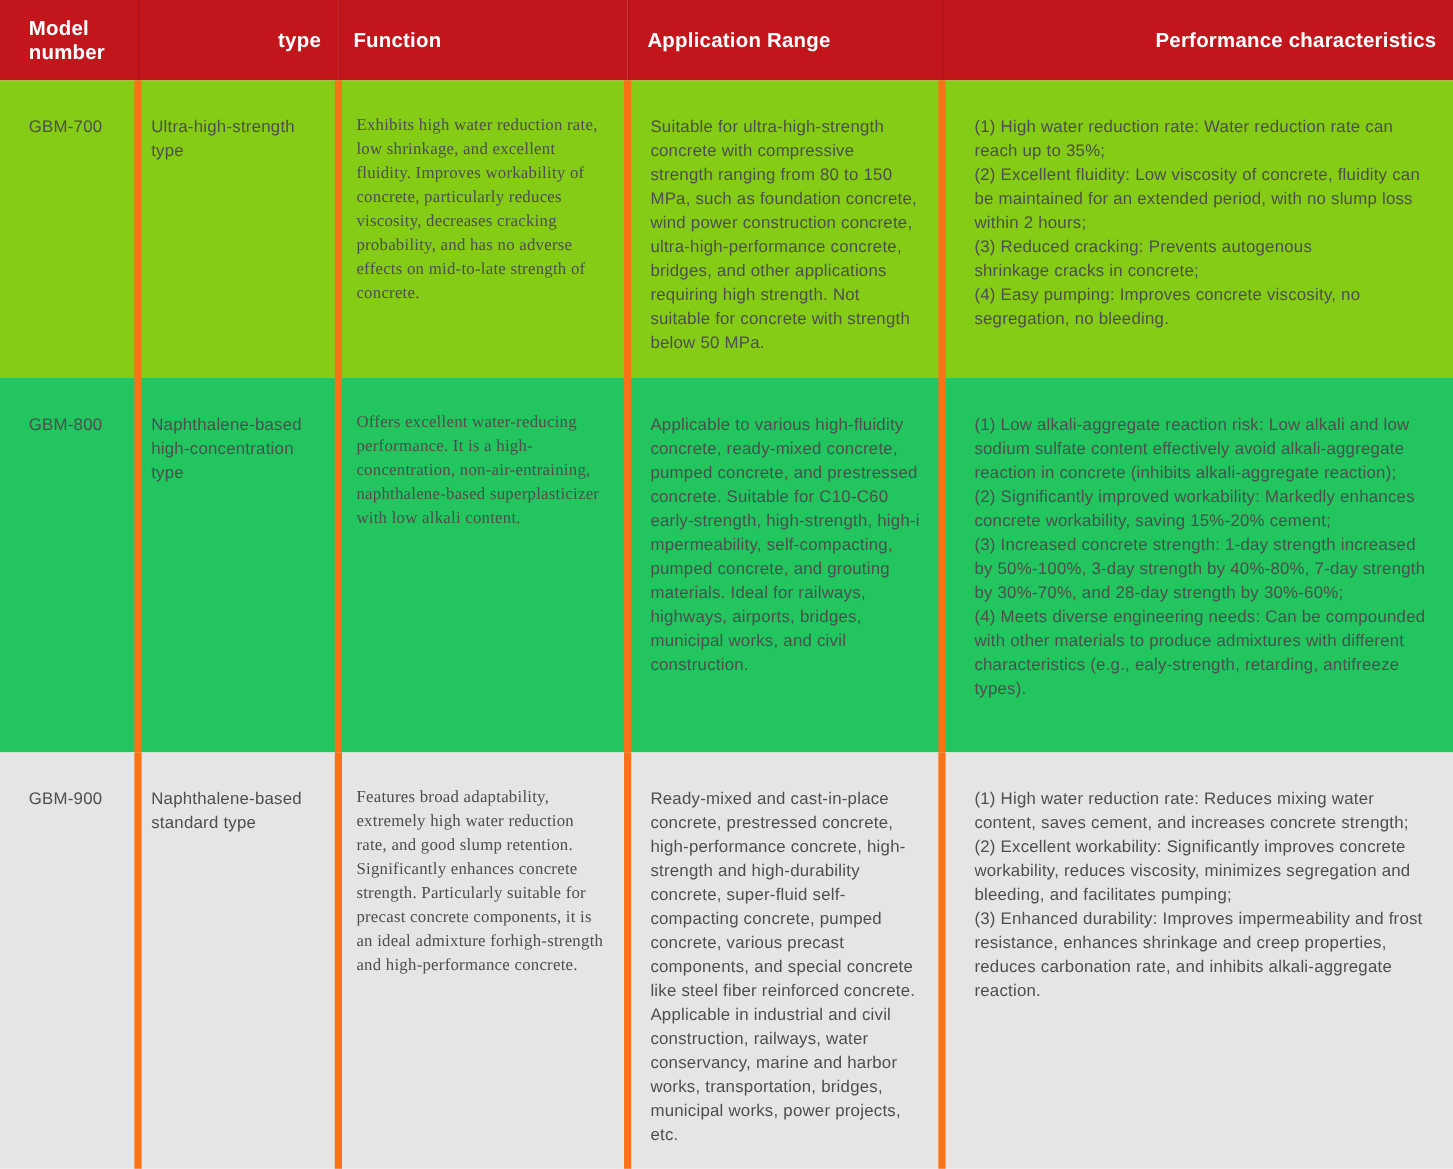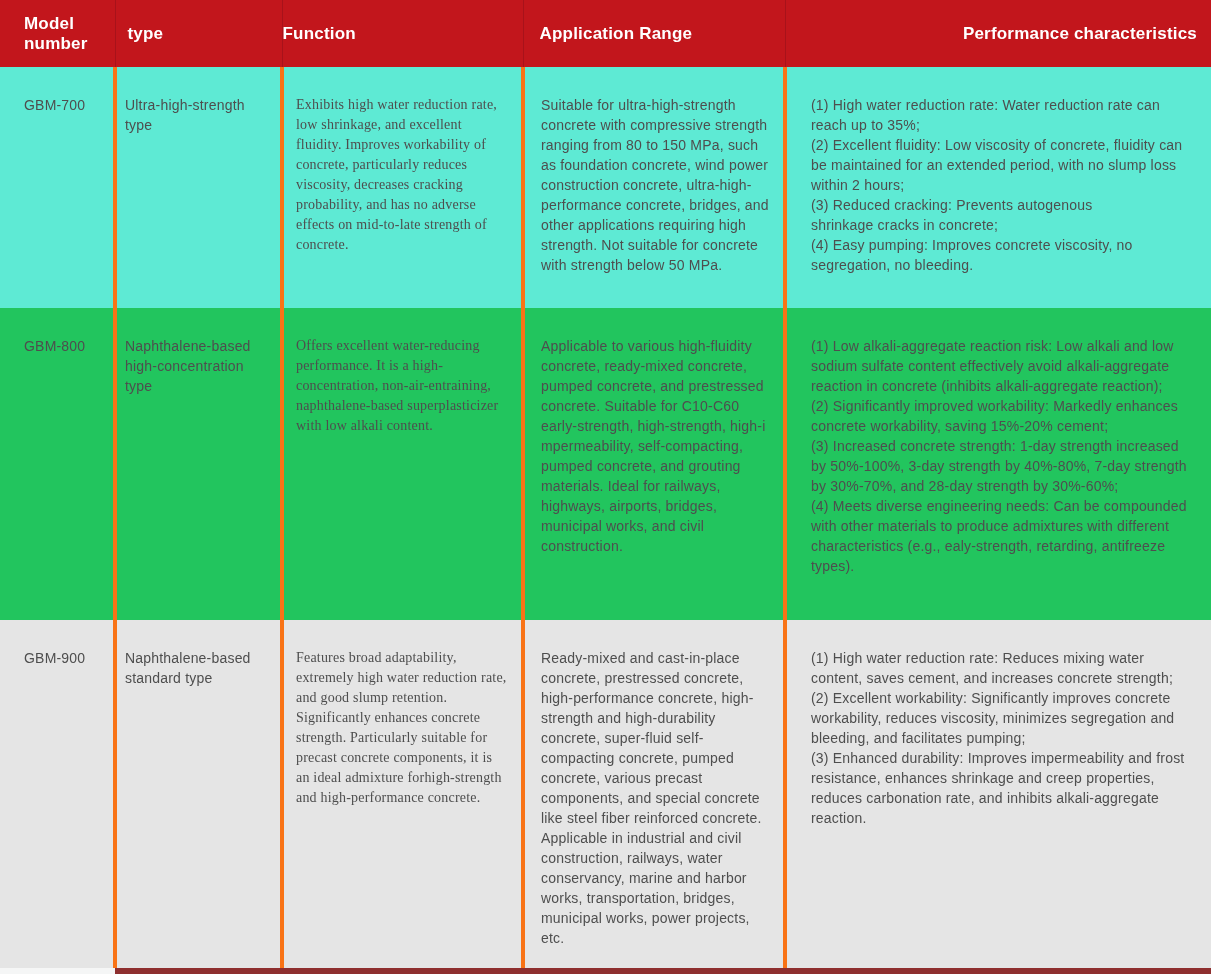--- a/index.html
+++ b/index.html
@@ -14,38 +14,38 @@
   }
   col.c1{width:115px}col.c2{width:167px}col.c3{width:241px}col.c4{width:262px}col.c5{width:426px}
   thead tr{height:67px;}
   thead th{
     background:#c2161c;color:#ffffff;
     font-size:17px;font-weight:600;letter-spacing:.2px;
     text-align:left;vertical-align:middle;
     padding:0 14px 0 14px;
   }
   thead th.h1{padding-left:24px;}
-  thead th.h2{padding-left:12px;}
-  thead th.h3{padding-left:0;}
+  thead th.h2{padding-left:12px;text-align:right;}
+  thead th.h3{padding-left:12px;}
   thead th.h4{padding-left:16px;}
   thead th.h5{padding-left:16px;text-align:right;}
   thead th + th{border-left:1px solid #a8121a;}
   tbody td{
     vertical-align:top;
     font-size:14px;line-height:20px;letter-spacing:.2px;
     color:#4e4e4e;
     padding:28px 14px 20px 14px;
   }
-  tbody td + td{border-left:4px solid #f97316;}
+  tbody td + td{border-left:6px solid #f97316;}
   tbody td.m{padding-left:24px;}
   tbody td.t{padding-left:8px;}
   tbody td.f{padding-left:12px;font-family:Liberation Serif, serif;}
   tbody td.a{padding-left:16px;}
   tbody td.p{padding-left:24px;white-space:pre-line;}
-  tr.r1{height:241px;background:#5eead4;}
+  tr.r1{height:241px;background:#84cc16;}
   tr.r2{height:312px;background:#22c55e;margin-left:28px;}
   tr.r3{height:346px;background:#e5e5e5;}
   .strip-wrap{width:1211px;height:8px;background:#f5f6f6;}
   .strip{margin-left:115px;height:8px;background:#8e2f2f;}
 </style>
 </head>
 <body>
 
 <table class="spec">
   <colgroup>

